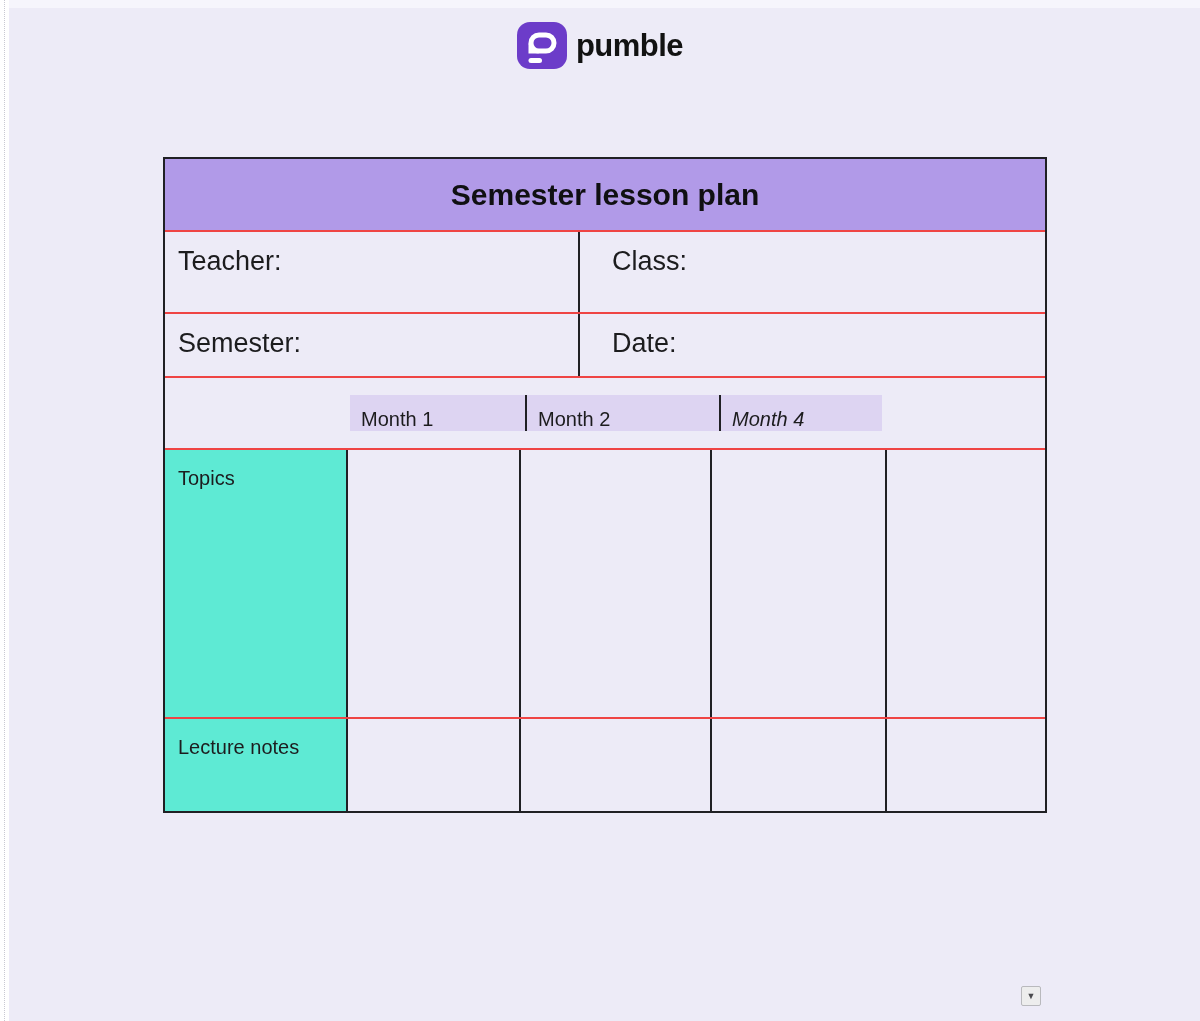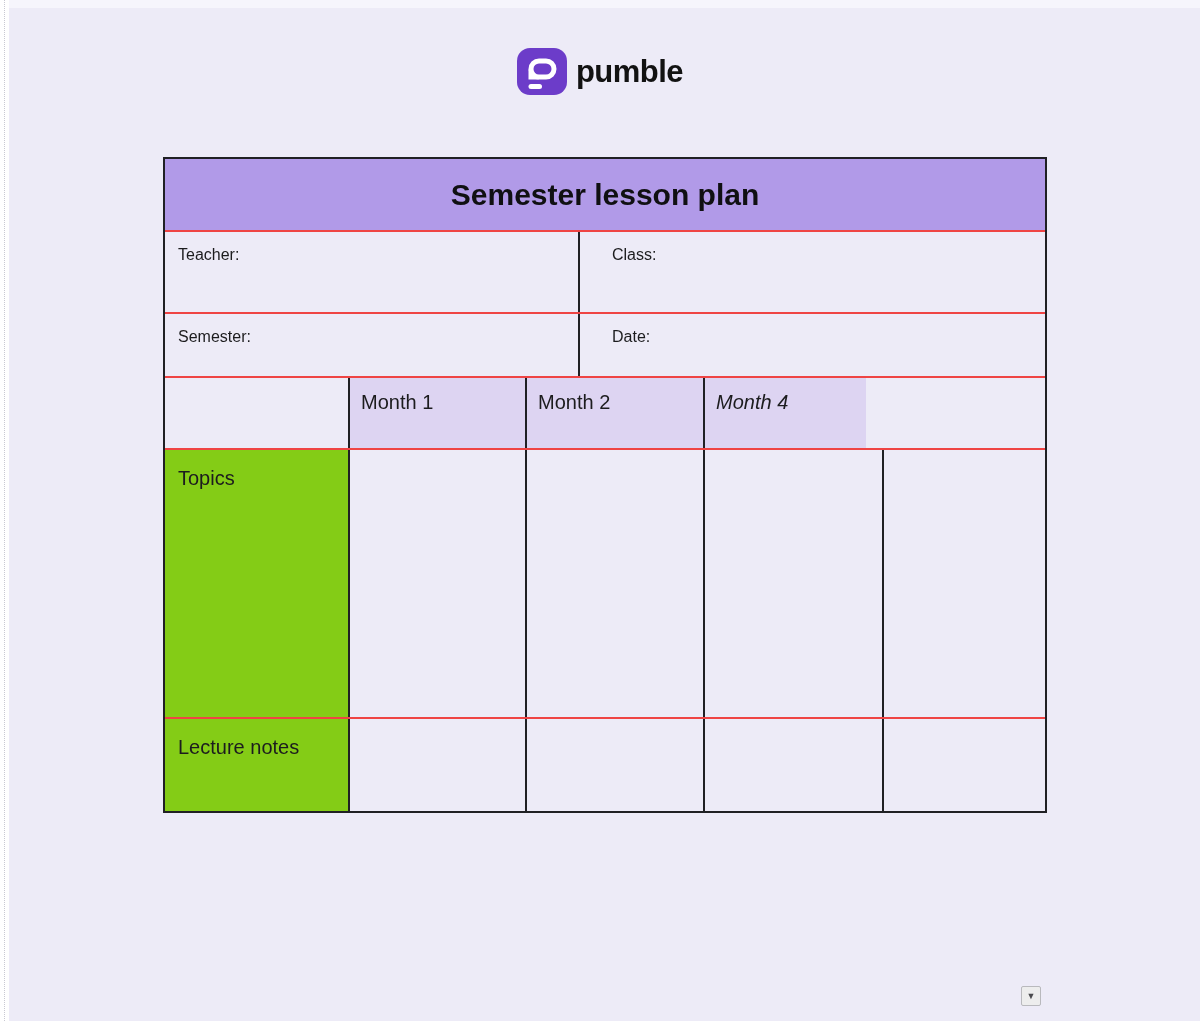--- a/index.html
+++ b/index.html
@@ -33,21 +33,20 @@
     width: 0; height: 100%;
     border-left: 1px dotted #c9c9d2;
   }
 
   
   .logo-bar {
     position: absolute; left: 0; top: 22px;
     width: 100%;
     display: flex; align-items: center; justify-content: center;
     gap: 9px;
-    margin-top: 26px;
   }
   .logo-icon { width: 50px; height: 47px; display: block; }
   .logo-text {
     font-size: 31px; font-weight: 700; color: #121212;
     letter-spacing: -0.5px;
   }
 
   
   .plan-table {
     position: absolute;
@@ -65,46 +64,46 @@
     flex: 1;
     background: #B19AE8;
     display: flex; align-items: center; justify-content: center;
     font-size: 30px; font-weight: 700; color: #101012;
   }
 
   .info-row-1 { height: 82px; }
   .info-row-2 { height: 64px; }
   .info-cell {
     background: #EDEBF7;
-    font-size: 16px;
+    font-size: 27px;
     padding: 14px 12px 0 13px;
   }
   .info-left  { width: 415px; }
   .info-right { width: 465px; padding-left: 32px; }
 
-  .month-row { height: 72px; }
+  .month-row { height: 72px; align-items: center; }
   .col-0 { width: 185px; }
   .col-1 { width: 177px; }
-  .col-2 { width: 178px; }
+  .col-2 { width: 194px; }
   .col-3 { width: 179px; }
   .col-4 { width: 161px; font-style: italic; }
 
   .corner-cell { background: #EDEBF7; }
   .month-cell {
     background: #DDD4F2;
     font-size: 20px;
     padding: 13px 6px 0 11px;
   }
 
   .topics-row     { height: 269px; }
   .objectives-row { height: 251px; }
   .lecture-row    { height: 92px; border-bottom: none; }
 
   .section-label {
-    background: #84cc16;
+    background: #5eead4;
     font-size: 20px;
     line-height: 30px;
     padding: 13px 42px 0 13px;
   }
   .data-cell { background: #EDEBF7; }
 
   
   .scroll-btn {
     position: absolute;
     top: 827px; right: 4px;

